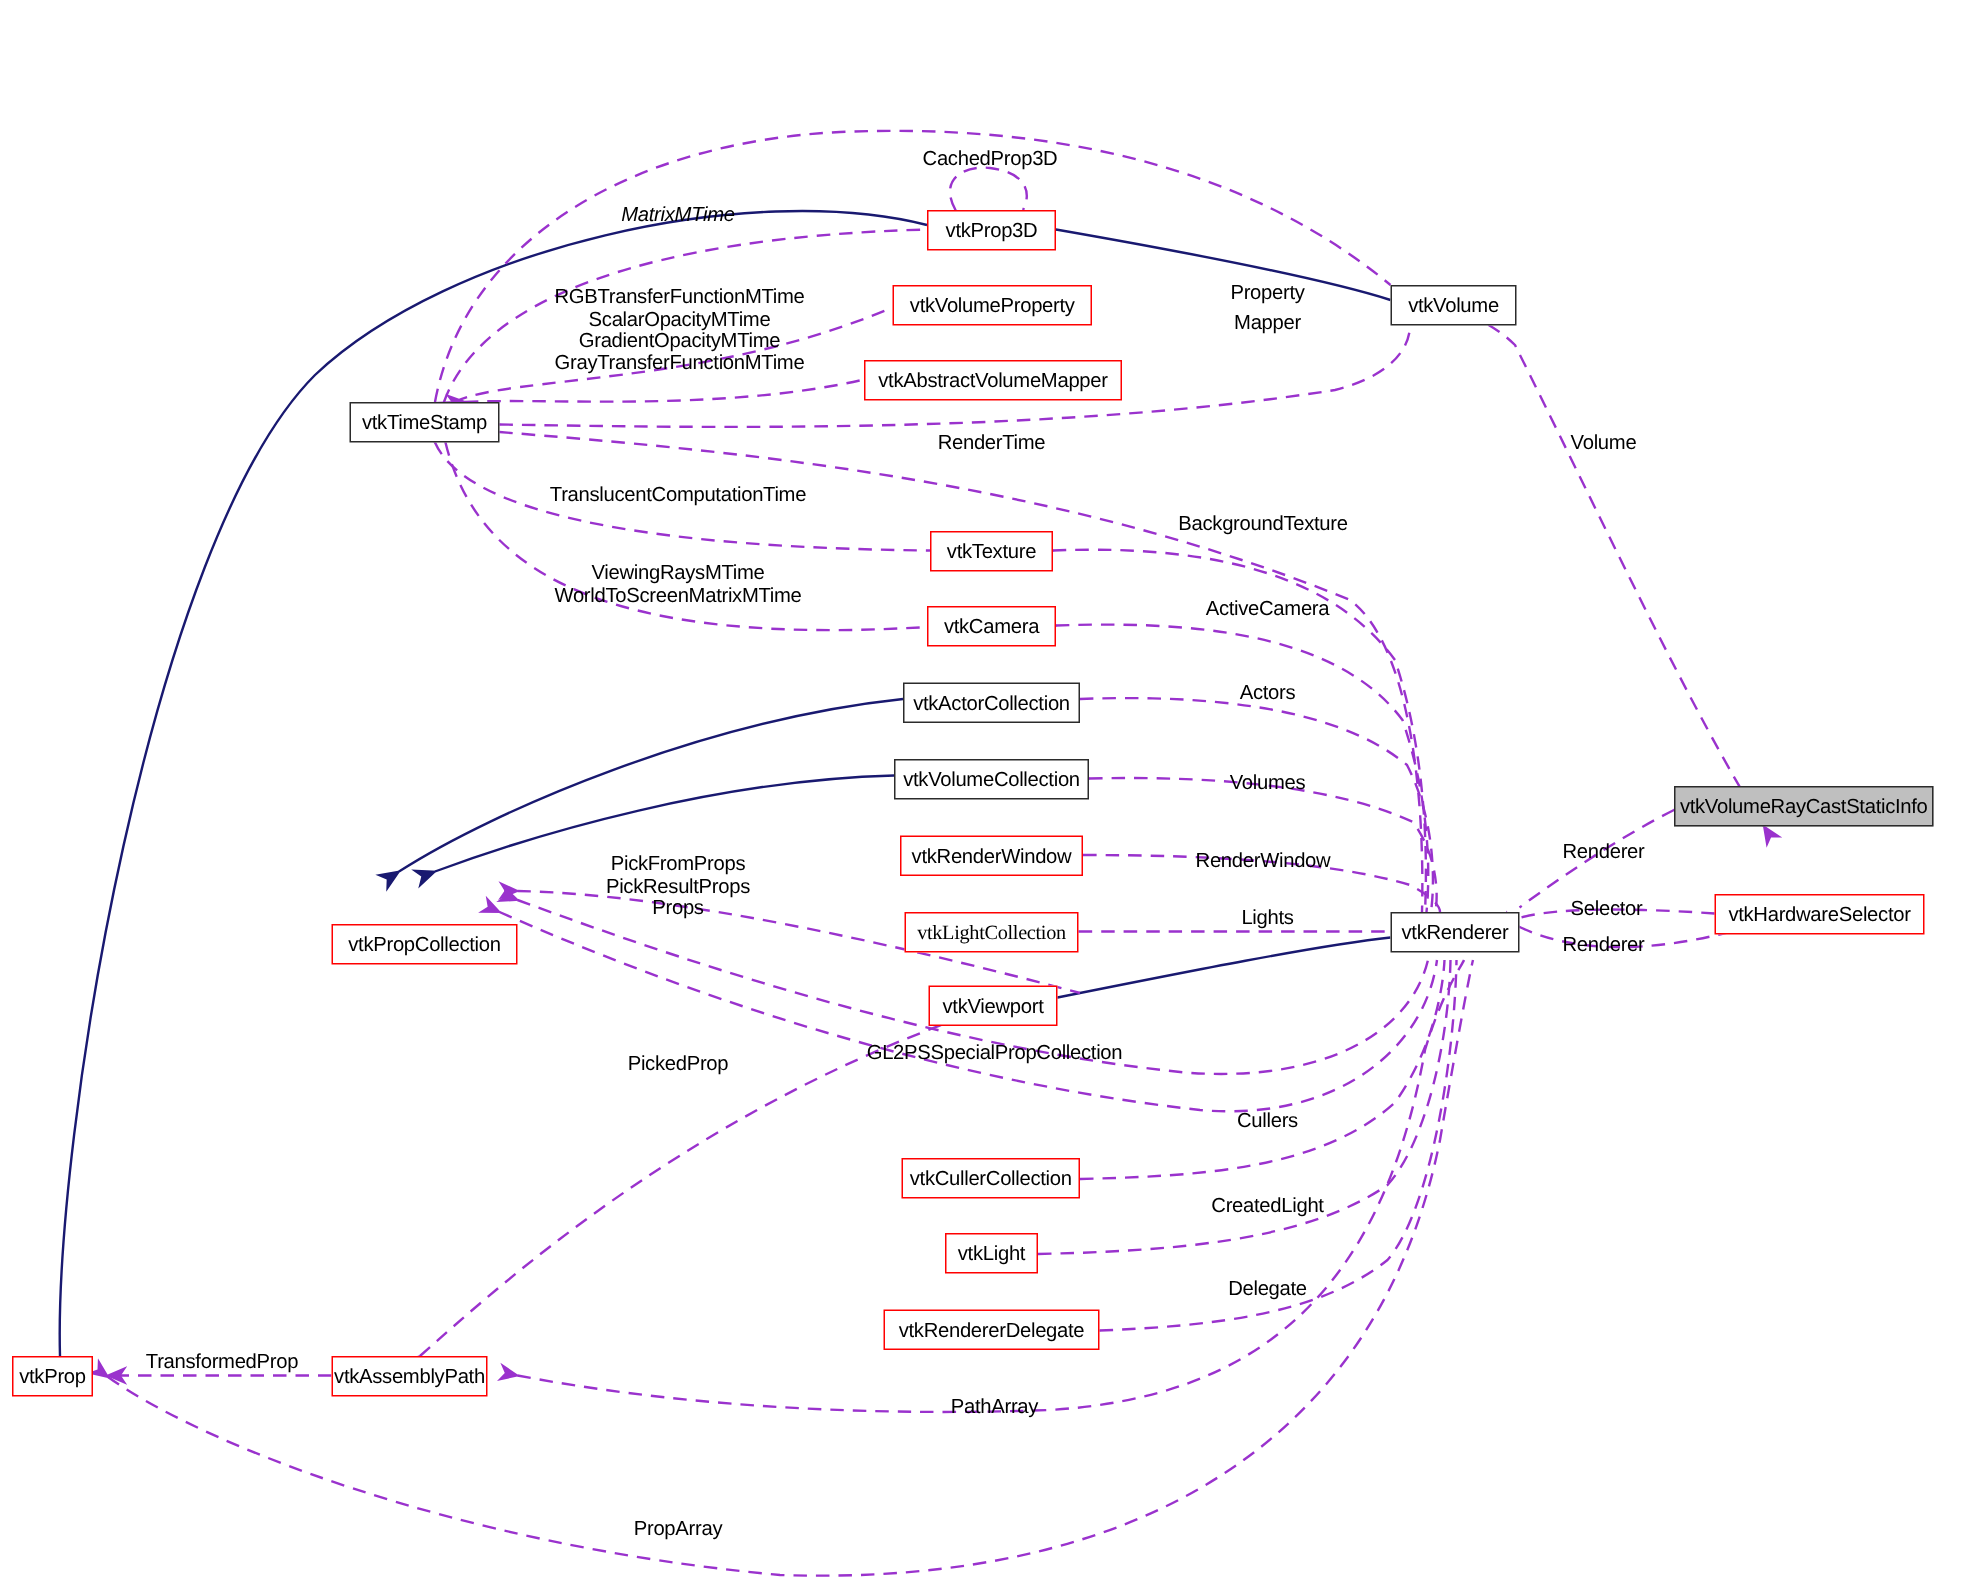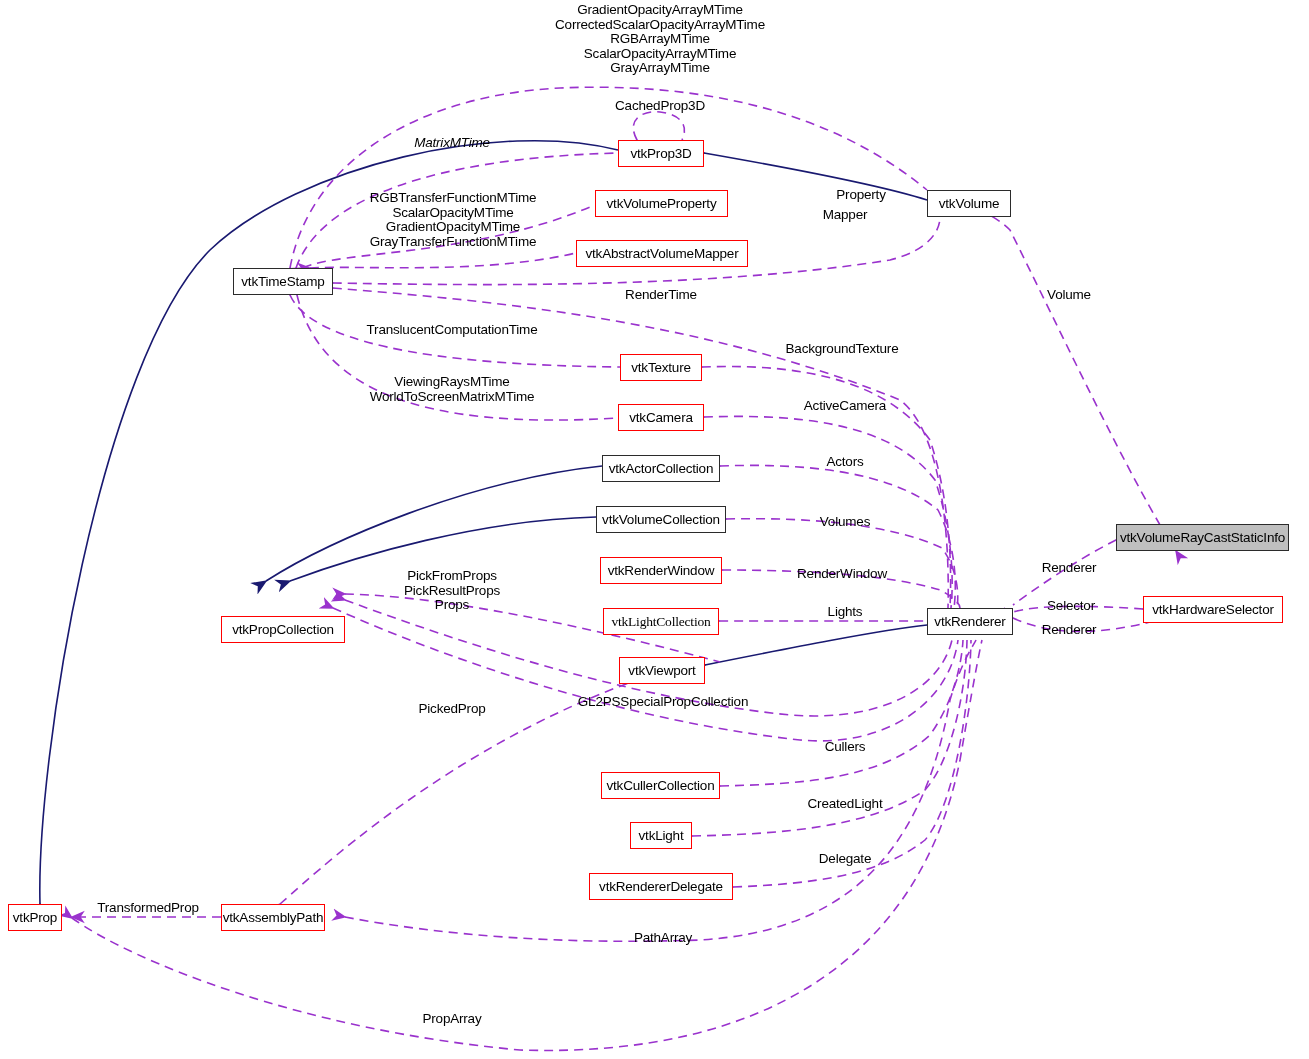--- a/index.html
+++ b/index.html
@@ -132,25 +132,24 @@
   <div class="node red" style="left:221px;  top:581px; width:124px; height:27px;margin-top:35px;">vtkPropCollection</div>
   <div class="node red" style="left:601px;  top:772px; width:119px; height:27px;">vtkCullerCollection</div>
   <div class="node red" style="left:630px;  top:822px; width:62px;  height:27px;">vtkLight</div>
   <div class="node red" style="left:589px;  top:873px; width:144px; height:27px;">vtkRendererDelegate</div>
   <div class="node black" style="left:927px;  top:608px; width:86px;  height:27px;">vtkRenderer</div>
   <div class="node red" style="left:8px;    top:904px; width:54px;  height:27px;">vtkProp</div>
   <div class="node red" style="left:221px;  top:904px; width:104px; height:27px;">vtkAssemblyPath</div>
   <div class="node red" style="left:1143px; top:596px; width:140px; height:27px;">vtkHardwareSelector</div>
   <div class="node highlight" style="left:1116px; top:524px; width:173px; height:27px;">vtkVolumeRayCastStaticInfo</div>
 
-  <div class="edge-label multi" style="left:660px;  top:3px;    transform:translateX(-50%);">GradientOpacityArrayMTime<br>CorrectedScalarOpacityArrayMTime<br>RGBArrayMTime<br>ScalarOpacityArrayMTime<br>GrayArrayMTime</div>
   <div class="edge-label" style="left:660px;  top:99px;   transform:translateX(-50%);">CachedProp3D</div>
   <div class="edge-label" style="left:452px;  top:136px;  transform:translateX(-50%);font-style:italic;">MatrixMTime</div>
   <div class="edge-label multi" style="left:453px;  top:191px;  transform:translateX(-50%);">RGBTransferFunctionMTime<br>ScalarOpacityMTime<br>GradientOpacityMTime<br>GrayTransferFunctionMTime</div>
-  <div class="edge-label" style="left:845px;  top:188px;  transform:translateX(-50%);margin-left:16px;">Property</div>
+  <div class="edge-label" style="left:845px;  top:188px;  transform:translateX(-50%);">Property</div>
   <div class="edge-label" style="left:845px;  top:208px;  transform:translateX(-50%);">Mapper</div>
   <div class="edge-label" style="left:661px;  top:288px;  transform:translateX(-50%);">RenderTime</div>
   <div class="edge-label" style="left:1069px; top:288px;  transform:translateX(-50%);">Volume</div>
   <div class="edge-label" style="left:452px;  top:323px;  transform:translateX(-50%);">TranslucentComputationTime</div>
   <div class="edge-label" style="left:842px;  top:342px;  transform:translateX(-50%);">BackgroundTexture</div>
   <div class="edge-label multi" style="left:452px;  top:375px;  transform:translateX(-50%);">ViewingRaysMTime<br>WorldToScreenMatrixMTime</div>
   <div class="edge-label" style="left:845px;  top:399px;  transform:translateX(-50%);">ActiveCamera</div>
   <div class="edge-label" style="left:845px;  top:455px;  transform:translateX(-50%);">Actors</div>
   <div class="edge-label" style="left:845px;  top:515px;  transform:translateX(-50%);">Volumes</div>
   <div class="edge-label multi" style="left:452px;  top:569px;  transform:translateX(-50%);">PickFromProps<br>PickResultProps<br>Props</div>

